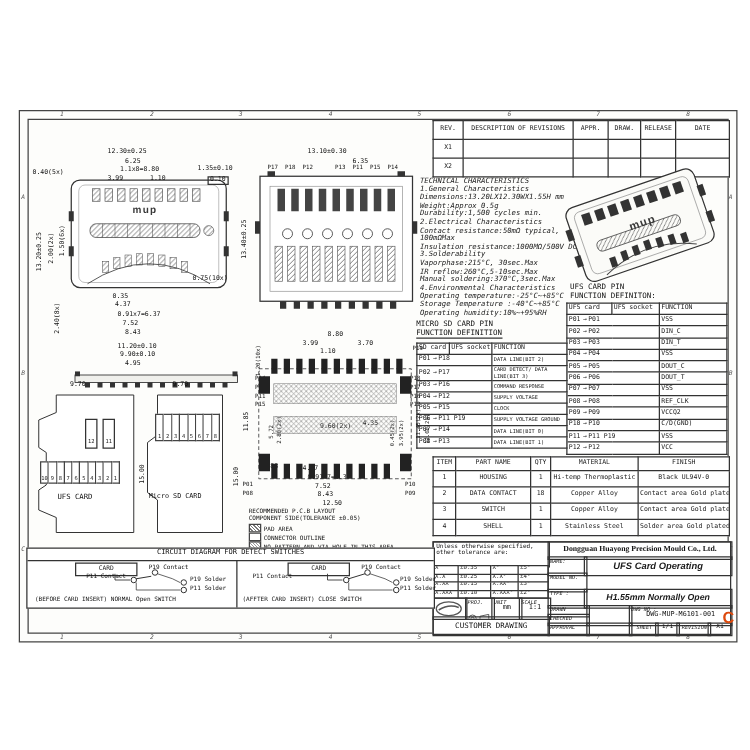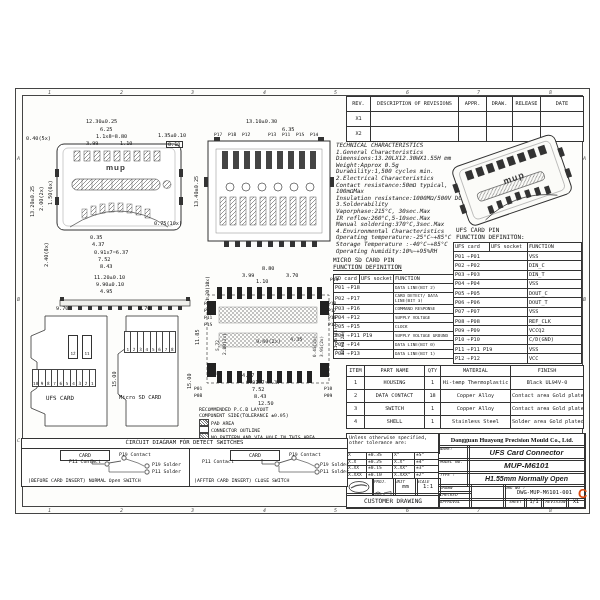--- a/index.html
+++ b/index.html
@@ -387,27 +387,24 @@
       <i class="lbl" style="position:static;display:block;text-align:center;font-size:6px;line-height:13px">CUSTOMER DRAWING</i>
     </div>
 
     <div class="tb-cell" style="left:91px;top:-1px;width:146px;height:13px">
       <i class="lbl" style="position:static;display:block;text-align:center;font-size:6.2px;line-height:12px;font-family:'Liberation Serif',serif;font-weight:bold">Dongguan Huayong Precision Mould Co., Ltd.</i>
     </div>
     <div class="tb-cell" style="left:91px;top:11px;width:30px;height:14px">
           <i class="tb-label">NAME:</i>
         </div>
     <div class="tb-cell" style="left:120px;top:11px;width:117px;height:14px">
-          <i class="tb-value" style="font-size:7.5px;line-height:13px">UFS Card Connector</i>
+          <i class="tb-value" style="font-size:7.5px;line-height:13px">UFS Card Operating</i>
         </div>
     <div class="tb-cell" style="left:91px;top:24px;width:30px;height:14px">
           <i class="tb-label">MODEL NO.</i>
-        </div>
-    <div class="tb-cell" style="left:120px;top:24px;width:117px;height:14px">
-          <i class="tb-value" style="font-size:8px;line-height:13px">MUP-M6101</i>
         </div>
     <div class="tb-cell" style="left:91px;top:37px;width:30px;height:14px">
           <i class="tb-label">TYPE :</i>
         </div>
     <div class="tb-cell" style="left:120px;top:37px;width:117px;height:14px">
           <i class="tb-value" style="font-size:7px;line-height:13px">H1.55mm Normally Open</i>
         </div>
     <div class="tb-cell" style="left:91px;top:50px;width:32px;height:8px">
           <i class="tb-label">DRAWN</i>
         </div>

